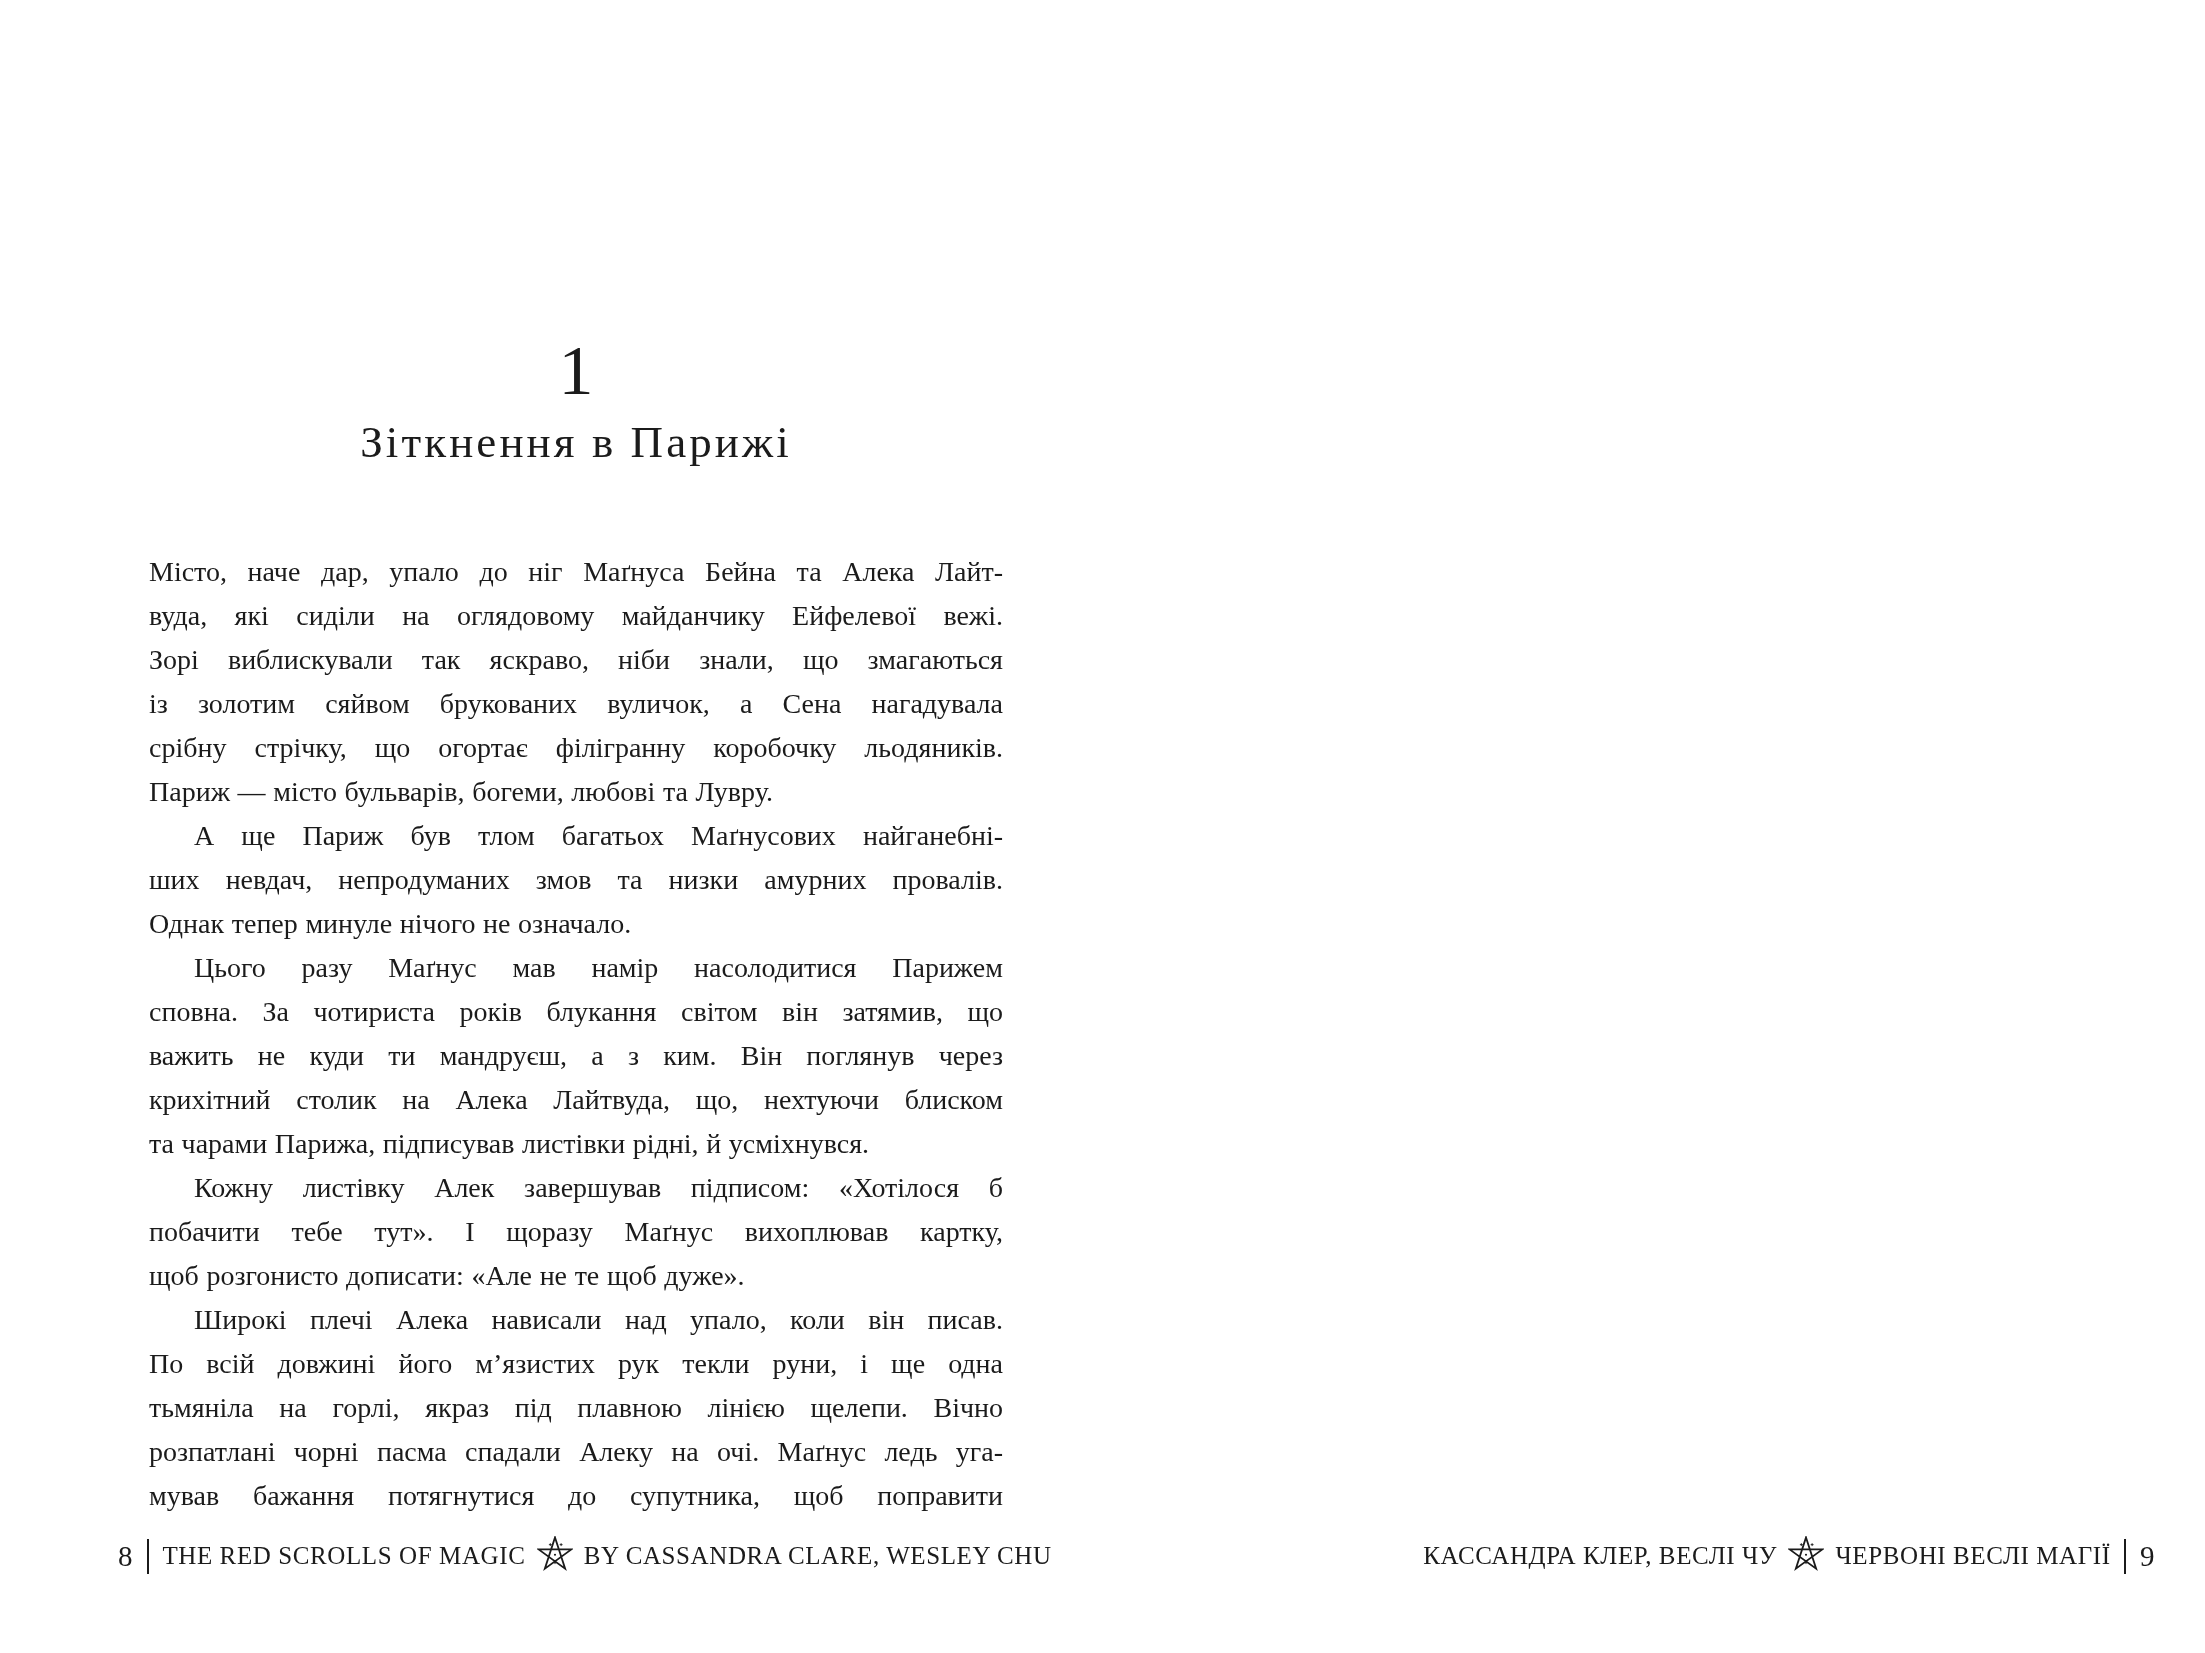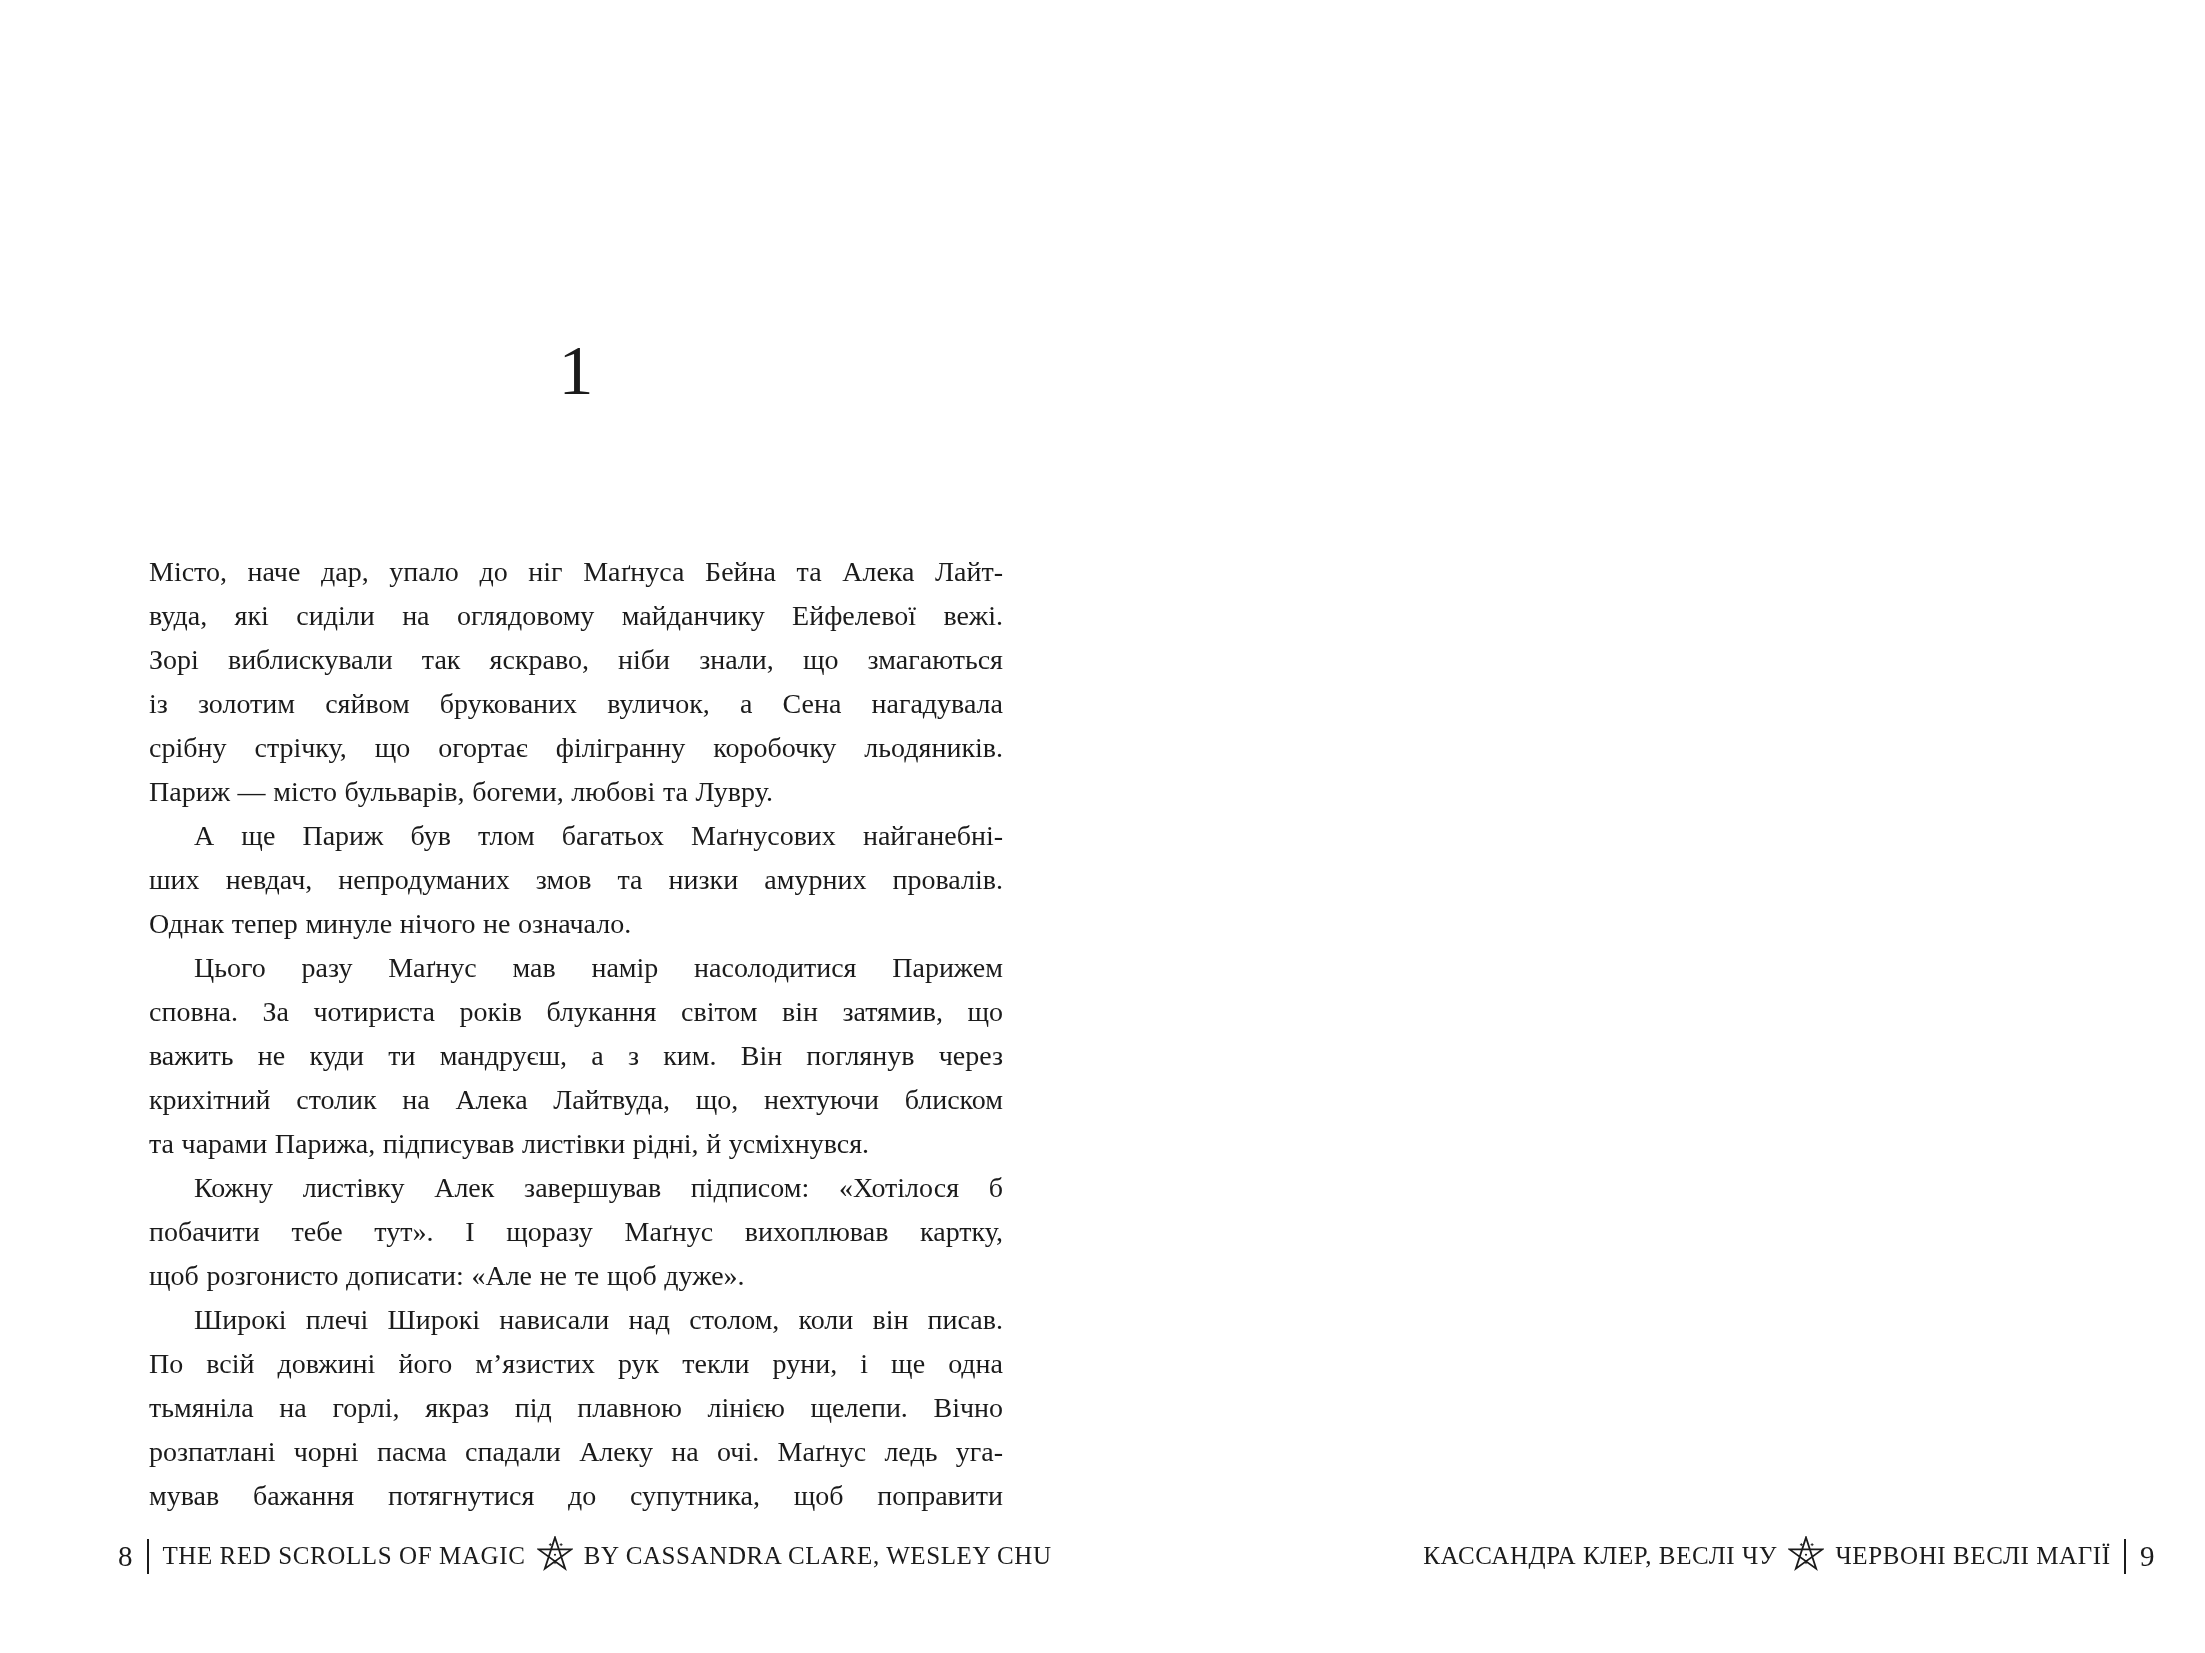--- a/index.html
+++ b/index.html
@@ -49,40 +49,41 @@
   .pentagram{
     width:36px;height:36px;margin:0 11.2px;flex:0 0 auto;
     position:relative;top:-2.5px;
   }
 </style>
 </head>
 <body>
 
 <div class="page page-left">
   <div class="chapter-number">1</div>
+  <div class="chapter-title">Зіткнення в Парижі</div>
 
   <div class="body-text body-left">
       <div class="line">Місто, наче дар, упало до ніг Маґнуса Бейна та Алека Лайт-</div>
       <div class="line">вуда, які сиділи на оглядовому майданчику Ейфелевої вежі.</div>
       <div class="line">Зорі виблискували так яскраво, ніби знали, що змагаються</div>
       <div class="line">із золотим сяйвом брукованих вуличок, а Сена нагадувала</div>
       <div class="line">срібну стрічку, що огортає філігранну коробочку льодяників.</div>
       <div class="line end">Париж — місто бульварів, богеми, любові та Лувру.</div>
       <div class="line indent">А ще Париж був тлом багатьох Маґнусових найганебні-</div>
       <div class="line">ших невдач, непродуманих змов та низки амурних провалів.</div>
       <div class="line end">Однак тепер минуле нічого не означало.</div>
       <div class="line indent">Цього разу Маґнус мав намір насолодитися Парижем</div>
       <div class="line">сповна. За чотириста років блукання світом він затямив, що</div>
       <div class="line">важить не куди ти мандруєш, а з ким. Він поглянув через</div>
       <div class="line">крихітний столик на Алека Лайтвуда, що, нехтуючи блиском</div>
       <div class="line end">та чарами Парижа, підписував листівки рідні, й усміхнувся.</div>
       <div class="line indent">Кожну листівку Алек завершував підписом: «Хотілося б</div>
       <div class="line">побачити тебе тут». І щоразу Маґнус вихоплював картку,</div>
       <div class="line end">щоб розгонисто дописати: «Але не те щоб дуже».</div>
-      <div class="line indent">Широкі плечі Широкі нависали над столом, коли він писав.</div>
+      <div class="line indent">Широкі плечі Алека нависали над упало, коли він писав.</div>
       <div class="line">По всій довжині його м’язистих рук текли руни, і ще одна</div>
       <div class="line">тьмяніла на горлі, якраз під плавною лінією щелепи. Вічно</div>
       <div class="line">розпатлані чорні пасма спадали Алеку на очі. Маґнус ледь уга-</div>
       <div class="line">мував бажання потягнутися до супутника, щоб поправити</div>
     </div>
 
   <div class="footer footer-left">
     <span class="page-num">8</span>
     <span class="footer-divider"></span>
     <span>THE RED SCROLLS OF MAGIC</span>

